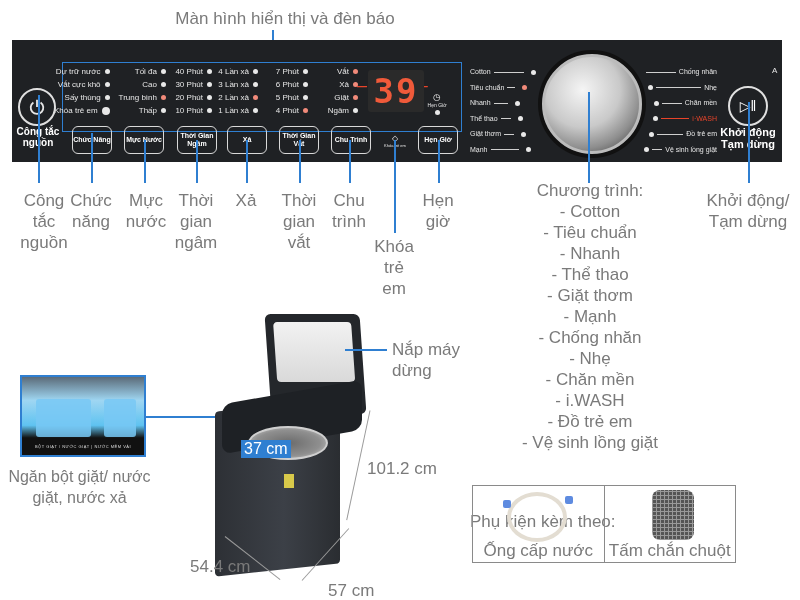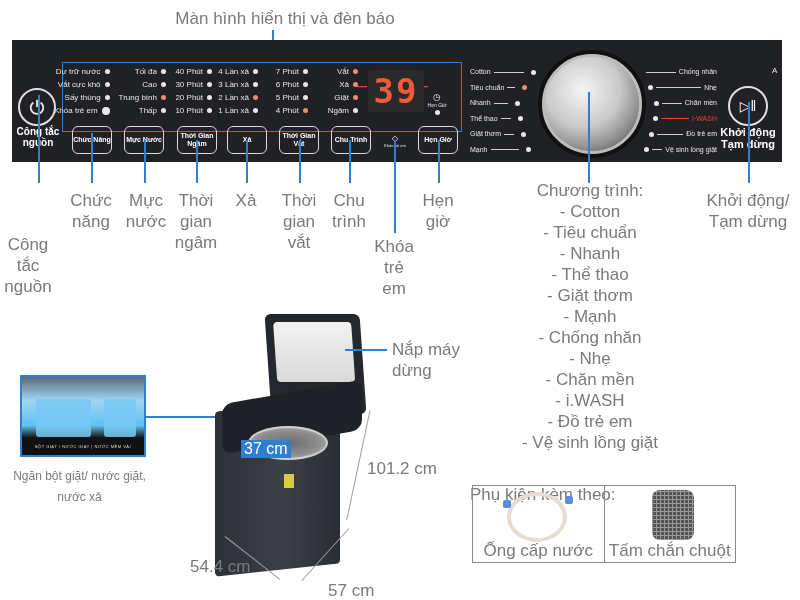--- a/index.html
+++ b/index.html
@@ -161,21 +161,21 @@
 <div class="vline" style="left:144px; top:140px; height:43px;"></div>
 <div class="vline" style="left:196px; top:140px; height:43px;"></div>
 <div class="vline" style="left:246px; top:140px; height:43px;"></div>
 <div class="vline" style="left:299px; top:140px; height:43px;"></div>
 <div class="vline" style="left:349px; top:140px; height:43px;"></div>
 <div class="vline" style="left:394px; top:140px; height:93px;"></div>
 <div class="vline" style="left:438px; top:140px; height:43px;"></div>
 <div class="vline" style="left:588px; top:92px; height:91px;"></div>
 <div class="vline" style="left:748px; top:102px; height:81px;"></div>
 
-<div class="lbl" style="left:0; top:190px; width:56px;margin-top:44px;"><span>Công tắc nguồn</span></div>
+<div class="lbl" style="left:16px; top:190px; width:56px;"><span>Công tắc nguồn</span></div>
 <div class="lbl" style="left:68px; top:190px; width:46px;"><span>Chức năng</span></div>
 <div class="lbl" style="left:124px; top:190px; width:44px;"><span>Mực nước</span></div>
 <div class="lbl" style="left:172px; top:190px; width:48px;"><span>Thời gian ngâm</span></div>
 <div class="lbl" style="left:230px; top:190px; width:32px;"><span>Xả</span></div>
 <div class="lbl" style="left:276px; top:190px; width:46px;"><span>Thời gian vắt</span></div>
 <div class="lbl" style="left:328px; top:190px; width:42px;"><span>Chu trình</span></div>
 <div class="lbl" style="left:370px; top:236px; width:48px;"><span>Khóa trẻ em</span></div>
 <div class="lbl" style="left:416px; top:190px; width:44px;"><span>Hẹn giờ</span></div>
 
 <div class="lbl" style="left:520px; top:180px; width:140px;">
@@ -194,42 +194,42 @@
   <div>- Vệ sinh lồng giặt</div>
 </div>
 <div class="lbl" style="left:700px; top:190px; width:96px;">Khởi động/ Tạm dừng</div>
 
 <div class="drawer-inset">
   <div class="drawer-compart" style="left:14px; top:22px; width:55px; height:38px;"></div>
   <div class="drawer-compart" style="left:82px; top:22px; width:32px; height:38px;"></div>
   <div class="drawer-text">BỘT GIẶT / NƯỚC GIẶT  |  NƯỚC MỀM VẢI</div>
 </div>
 <div class="hline" style="left:146px; top:416px; width:170px; height:1.5px;"></div>
-<div class="lbl" style="left:2px; top:466px; width:155px; font-size:12px;">Ngăn bột giặt/ nước giặt, nước xả</div>
+<div class="lbl" style="left:2px; top:466px; width:155px; font-size:16px;">Ngăn bột giặt/ nước giặt, nước xả</div>
 
 <div class="washer-lid">
     <div class="lid-glass"></div>
   </div>
 <div class="washer-body"></div>
 <div class="washer-top"></div>
 <div class="drum"></div>
 <div class="dim-37">37 cm</div>
 <div class="energy-label"></div>
 
 <div class="hline" style="left:345px; top:349px; width:42px; height:1.5px;"></div>
 <div class="lbl" style="left:392px; top:339px; width:110px; text-align:left;">Nắp máy dừng</div>
 
 <div class="dim-arrow" style="left:370px; top:410px; width:112px; transform: rotate(102deg);"></div>
 <div class="lbl" style="left:362px; top:458px; width:80px; text-align:center;">101.2 cm</div>
 <div class="dim-arrow" style="left:225px; top:536px; width:70px; transform: rotate(38deg);"></div>
 <div class="lbl" style="left:190px; top:556px; width:70px; text-align:left;">54.4 cm</div>
 <div class="dim-arrow" style="left:302px; top:580px; width:70px; transform: rotate(-48deg);"></div>
 <div class="lbl" style="left:328px; top:580px; width:60px; text-align:left;">57 cm</div>
 
-<div class="lbl" style="left:470px; top:484px; width:160px; text-align:left;">Phụ kiện kèm theo:</div>
+<div class="lbl" style="left:470px; top:511px; width:160px; text-align:left;">Phụ kiện kèm theo:</div>
 <div class="acc-table">
   <div class="acc-cell">
     <div class="hose"></div>
     <div class="hose-cap" style="left:30px; top:14px;"></div>
     <div class="hose-cap" style="left:92px; top:10px;"></div>
     <div class="acc-name">Ống cấp nước</div>
   </div>
   <div class="acc-cell">
     <div class="mesh"></div>
     <div class="acc-name">Tấm chắn chuột</div>

